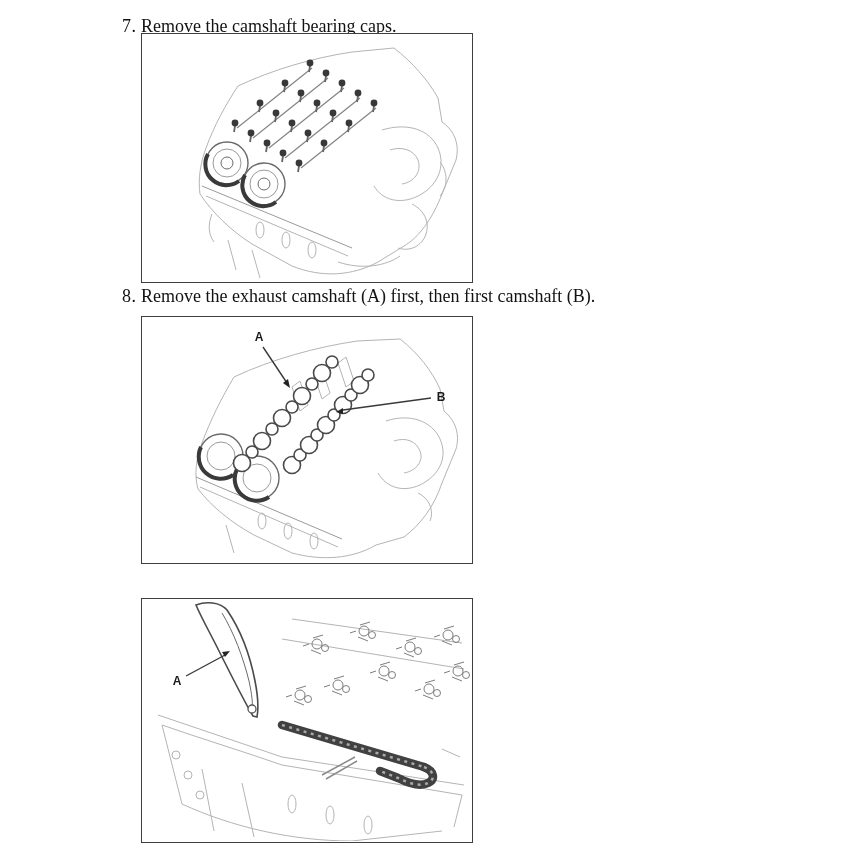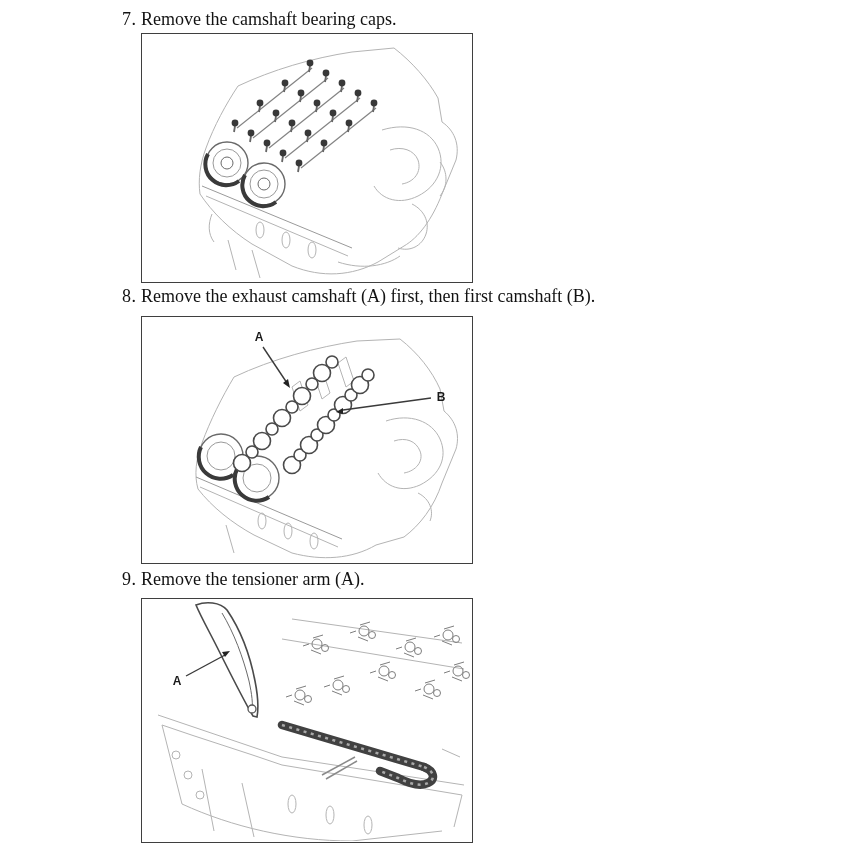--- a/index.html
+++ b/index.html
@@ -1,20 +1,20 @@
 <!DOCTYPE html>
 <html><head>
 <meta charset="utf-8">
 <style>
   html,body{margin:0;padding:0;background:#ffffff;}
   .page{position:relative;width:857px;height:857px;background:#ffffff;overflow:hidden;
         font-family:"Liberation Serif", serif;color:#151515;}
   .step-text{position:absolute;left:122px;margin:0;font-size:18px;line-height:24px;color:#121212;}
   .step-text .num{letter-spacing:0.5px;}
-  #text-7{top:7px;text-align:right;}
+  #text-7{top:14px;text-align:right;}
   #text-8{top:284px;}
   #text-9{top:567px;}
   .figure-frame{position:absolute;left:141px;background:#ffffff;border:1.6px solid #3f3f3f;box-sizing:border-box;}
   #frame-7{top:33px;width:332px;height:250px;}
   #frame-8{top:316px;width:332px;height:248px;}
   #frame-9{top:598px;width:332px;height:245px;}
   svg{display:block;}
   .callout{font-family:"Liberation Sans", sans-serif;font-weight:bold;font-size:12px;fill:#1a1a1a;}
 </style>
 </head>
@@ -185,21 +185,20 @@
       </g>
 
       <g>
         <path d="M289,81 L201,93" stroke="#3a3a3a" stroke-width="1.4" fill="none"></path>
         <polygon points="194,95 201,91 201,97" fill="#222"></polygon>
         <text class="callout" x="299" y="84" text-anchor="middle">B</text>
       </g>
     </svg>
   </div>
 
-  <p class="step-text" id="text-9"><span class="num">9.</span> <span>Remove the tensioner arm (A).</span></p>
 
   <div class="figure-frame" id="frame-9">
     <svg width="329" height="242" viewBox="0 0 329 242">
       <defs>
         <g id="clus" stroke="#7e7e7e" fill="none">
           <circle cx="0" cy="0" r="5"></circle>
             <circle cx="8" cy="4" r="3.5"></circle>
           <path d="M-6,6 L4,10 M-4,-6 L6,-9 M-8,0 L-14,2"></path>
         </g>
       </defs>

